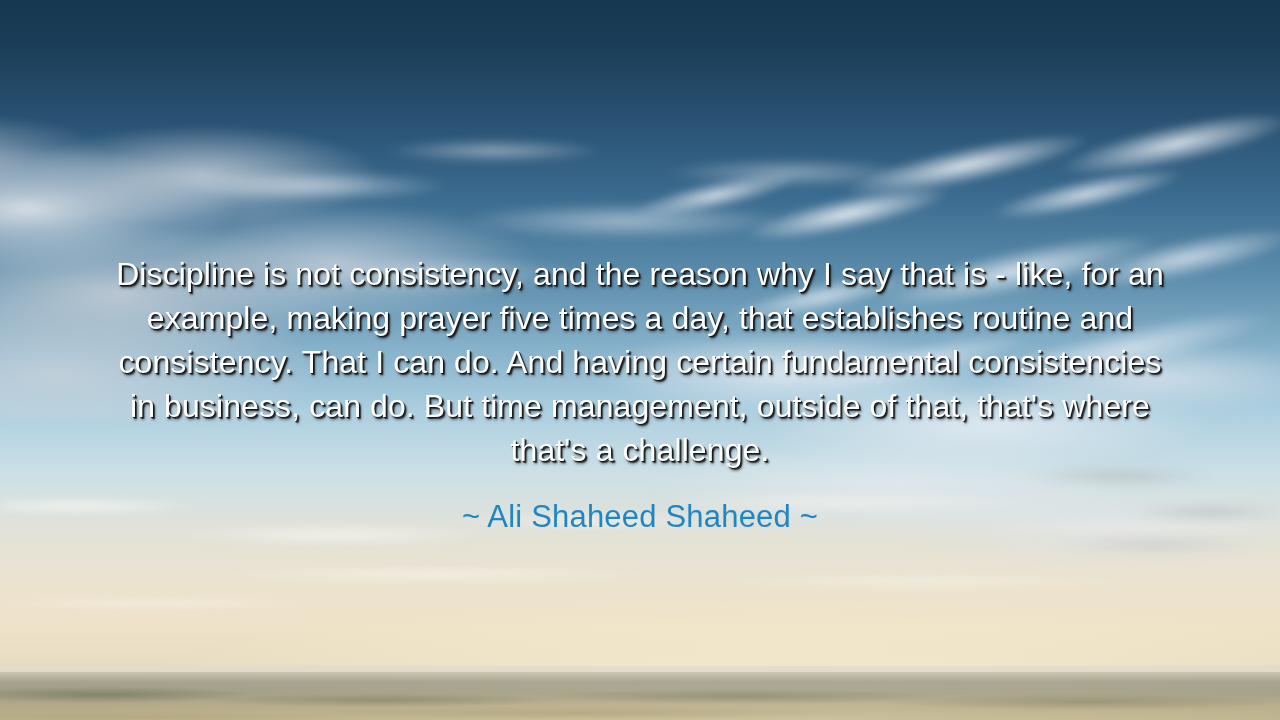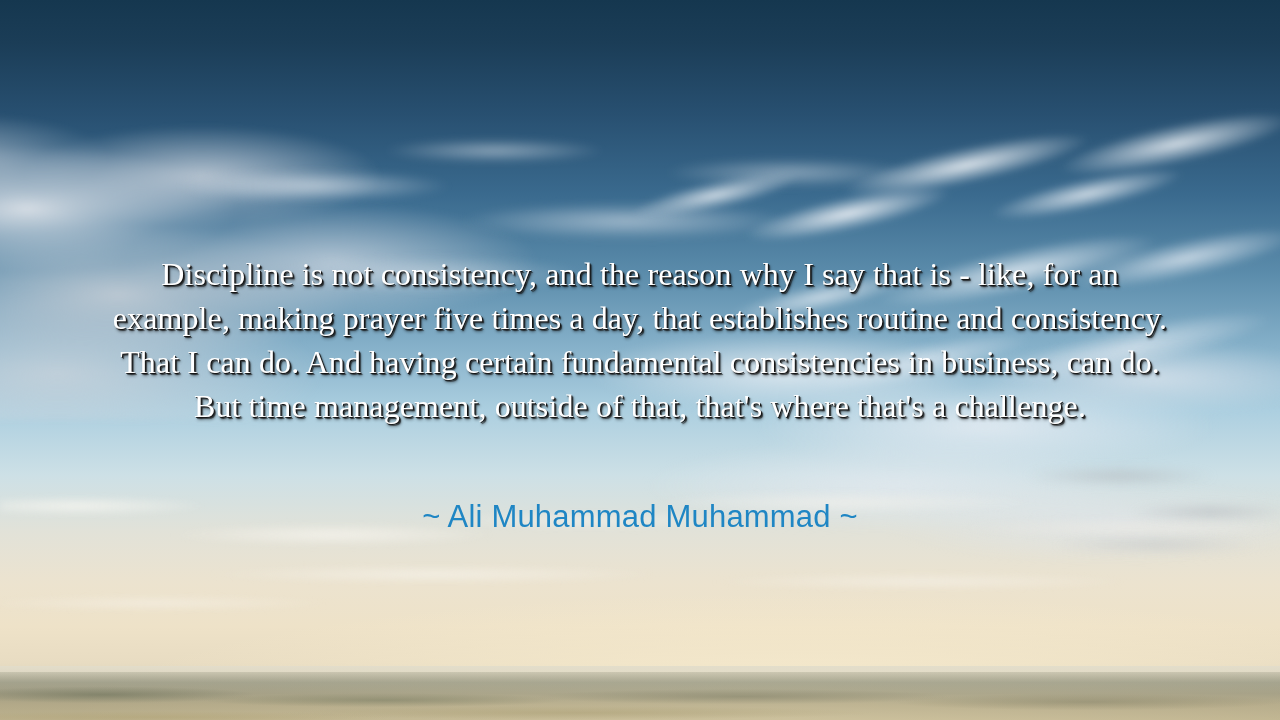--- a/index.html
+++ b/index.html
@@ -192,21 +192,20 @@
     margin: 0;
     font-size: 32px;
     line-height: 44px;
     color: #ffffff;
     font-weight: 400;
     letter-spacing: 0.1px;
     text-shadow:
        1px 1px 0 rgba(20,20,20,0.95),
        2px 2px 1px rgba(20,20,20,0.75),
        2px 3px 3px rgba(0,0,0,0.45);
-    font-family: Liberation Serif, serif;
   }
   .attribution {
     position: absolute;
     left: 0; right: 0;
     top: 497px;
     text-align: center;
     margin: 0;
     font-size: 31px;
     line-height: 40px;
     color: #1f86c4;
@@ -232,15 +231,15 @@
 
   <div class="horizon-glow"></div>
   <div class="land-haze"></div>
   <div class="land"></div>
   <div class="land-detail"></div>
 
   <div class="quote-wrap">
     <p class="quote-text">Discipline is not consistency, and the reason why I say that is - like, for an example, making prayer five times a day, that establishes routine and consistency. That I can do. And having certain fundamental consistencies in business, can do. But time management, outside of that, that's where that's a challenge.</p>
   </div>
 
-  <p class="attribution">~ Ali Muhammad Muhammad ~</p>
+  <p class="attribution">~ Ali Shaheed Shaheed ~</p>
 
 </div>
 
 </body></html>

